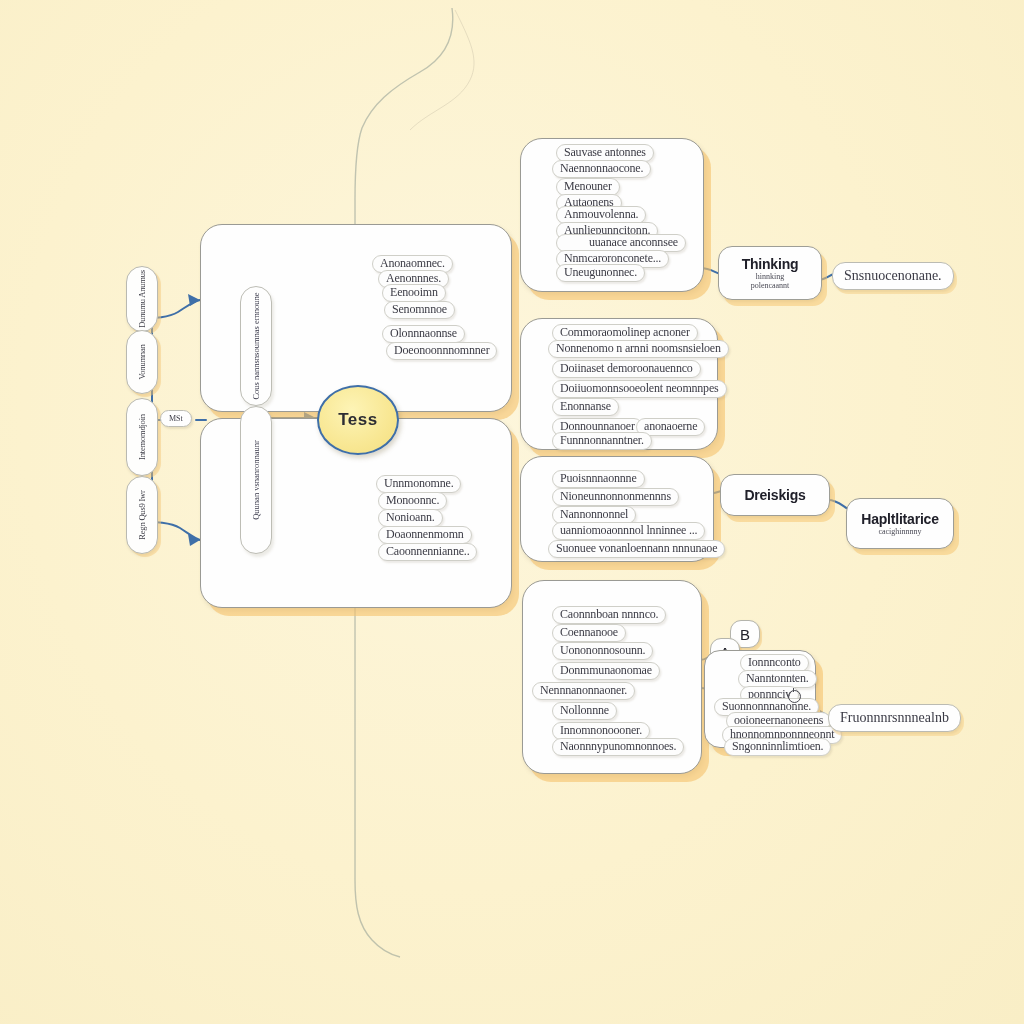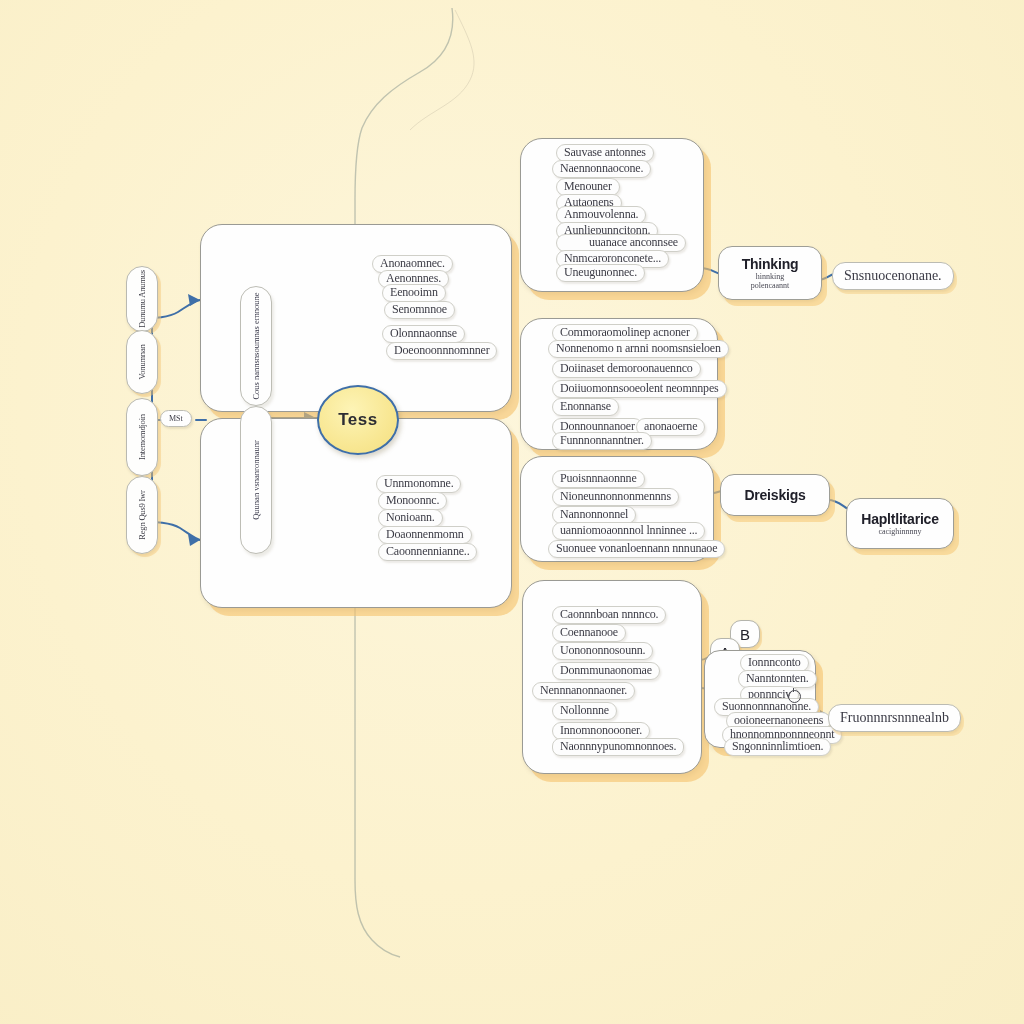--- a/index.html
+++ b/index.html
@@ -358,21 +358,21 @@
   <div class="leaf" style="left:548px; top:540px;"><span>Suonuee vonanloennann nnnunaoe</span></div>
 
   <div class="group-box" style="left:522px; top:580px; width:178px; height:192px;"></div>
   <div class="leaf" style="left:552px; top:606px;"><span>Caonnnboan nnnnco.</span></div>
   <div class="leaf" style="left:552px; top:624px;"><span>Coennanooe</span></div>
   <div class="leaf" style="left:552px; top:642px;border-radius:9px;"><span>Uonononnosounn.</span></div>
   <div class="leaf" style="left:552px; top:662px;"><span>Donmmunaonomae</span></div>
   <div class="leaf" style="left:532px; top:682px;text-align:right;"><span>Nennnanonnaoner.</span></div>
   <div class="leaf" style="left:552px; top:702px;"><span>Nollonnne</span></div>
   <div class="leaf" style="left:552px; top:722px;"><span>Innomnonoooner.</span></div>
-  <div class="leaf" style="left:552px; top:738px;border-radius:8px;"><span>Naonnnypunomnonnoes.</span></div>
+  <div class="leaf" style="left:552px; top:738px;"><span>Naonnnypunomnonnoes.</span></div>
 
   <div class="hub" style="left:317px; top:385px;">
     <span class="hub-label">Tess</span>
   </div>
 
   <div class="rnode" style="left:718px; top:246px; width:104px; height:54px;">
     <span class="title">Thinking</span>
     <span class="sub">hinnking</span>
     <span class="sub">polencaannt</span>
   </div>

